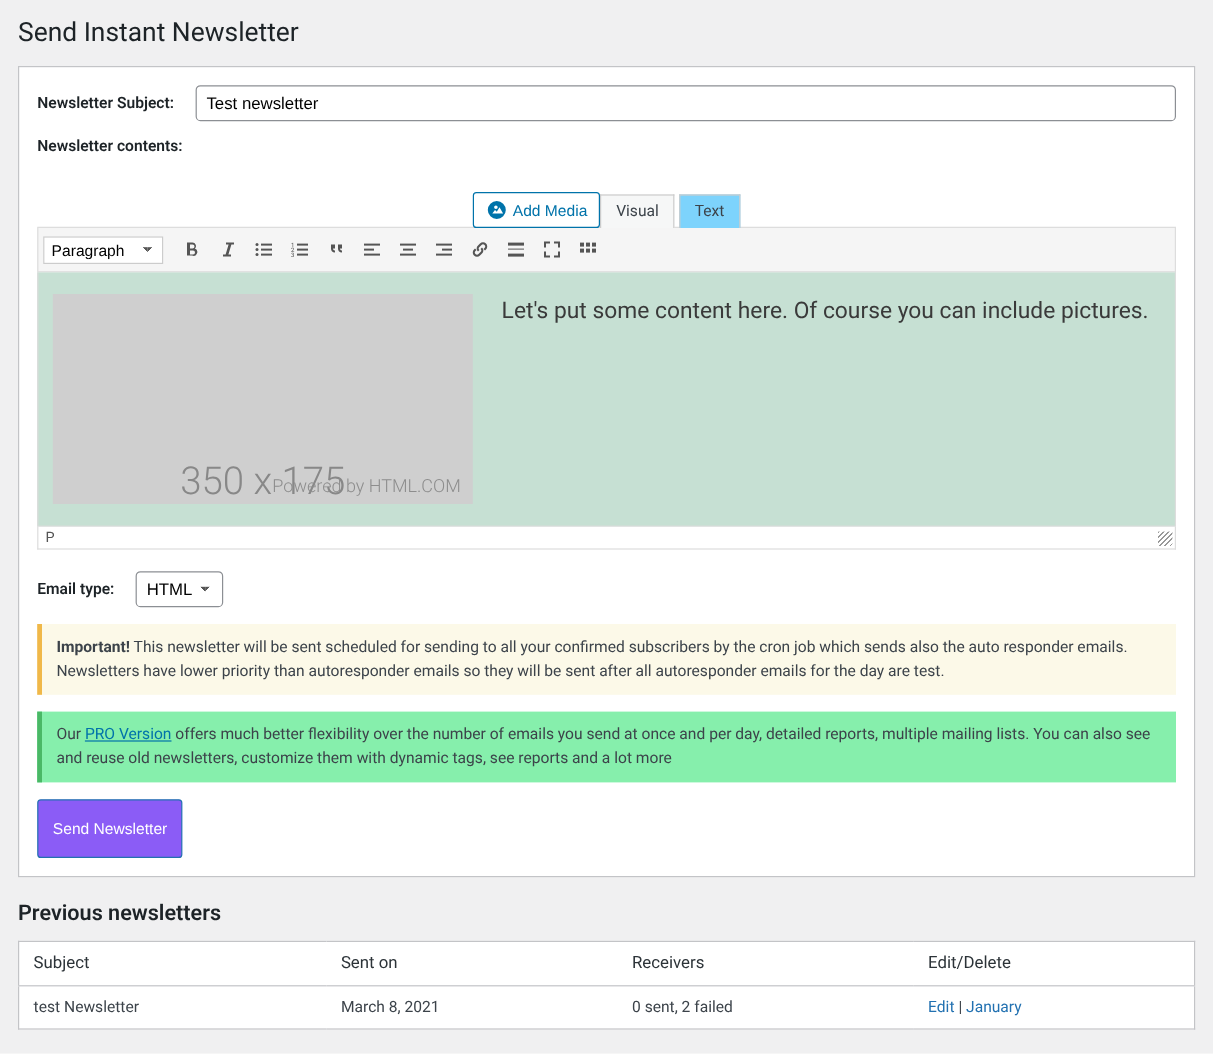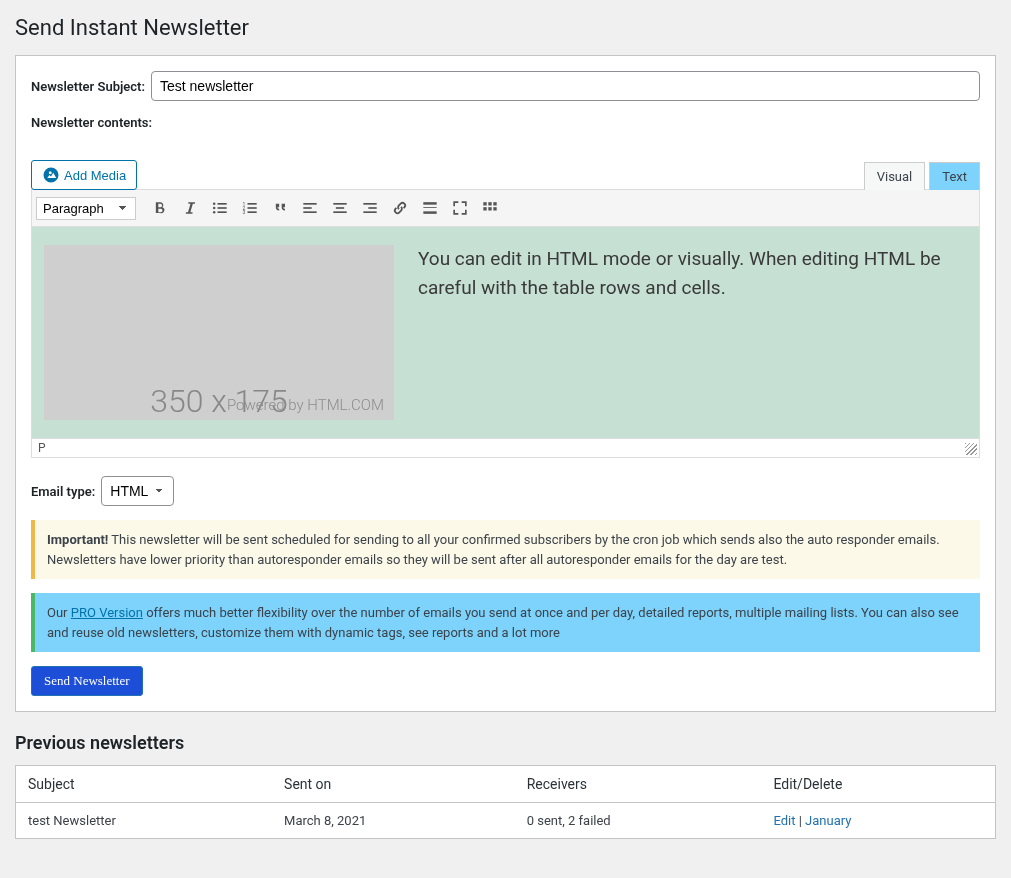--- a/index.html
+++ b/index.html
@@ -1,46 +1,46 @@
 <!DOCTYPE html>
 <html><head>
 <meta charset="utf-8">
 <style>
 * { box-sizing: border-box; margin: 0; padding: 0; }
 body { font-family: -apple-system, BlinkMacSystemFont, "Segoe UI", Roboto, sans-serif; background: #f0f0f1; color: #3c434a; font-size: 13px; padding: 15px; }
 h1 { font-size: 22px; font-weight: 400; color: #1d2327; margin-bottom: 15px; }
 h2 { font-size: 18px; font-weight: 600; color: #1d2327; margin: 20px 0 12px 0; }
 .panel { background: #fff; border: 1px solid #c3c4c7; padding: 15px; }
-.field-row { display: flex; align-items: center; margin-bottom: 14px; gap: 6px; }
+.field-row { display: flex; align-items: center; margin-bottom: 14px; gap: 18px; }
 .field-label { font-weight: 600; font-size: 13px; color: #1d2327; white-space: nowrap; }
 .text-input { flex: 1; border: 1px solid #8c8f94; border-radius: 4px; padding: 4px 8px; font-size: 14px; height: 30px; }
 .contents-label { font-weight: 600; font-size: 13px; color: #1d2327; margin-bottom: 8px; }
-.media-row { display: flex; justify-content: space-between; align-items: flex-end; margin-bottom: 0; }
+.media-row { display: flex; justify-content: center; align-items: flex-end; margin-bottom: 0; }
 .media-btn { display: inline-flex; align-items: center; gap: 4px; border: 1px solid #0073aa; background: #fff; color: #0073aa; padding: 5px 10px; font-size: 13px; border-radius: 3px; cursor: pointer; }
 .media-icon { width: 18px; height: 18px; }
 .tabs { display: flex; gap: 4px; }
 .tab { border: 1px solid #ccc; background: #f6f7f7; padding: 6px 12px; font-size: 13px; cursor: pointer; border-bottom: none; margin-top: 24px; }
 .tab.active { background: #7dd3fc; }
 .toolbar { background: #f5f5f5; border: 1px solid #ddd; padding: 4px; display: flex; align-items: center; gap: 2px; margin-top: -1px; }
 .format-select { background: #fff; border: 1px solid #ccc; padding: 3px 18px 3px 6px; font-size: 13px; margin-right: 8px; appearance: none; background-image: linear-gradient(45deg, transparent 50%, #555 50%), linear-gradient(135deg, #555 50%, transparent 50%); background-position: calc(100% - 12px) 50%, calc(100% - 8px) 50%; background-size: 4px 4px, 4px 4px; background-repeat: no-repeat; width: 100px; }
 .tb-btn { width: 28px; height: 28px; display: inline-flex; align-items: center; justify-content: center; cursor: pointer; border-radius: 2px; color: #555; }
 .tb-btn svg { width: 20px; height: 20px; fill: currentColor; }
 .editor-content { background: #c6e0d3; border: 1px solid #ddd; border-top: none; padding: 18px 12px; display: flex; gap: 24px; align-items: flex-start; min-height: 200px; }
 .placeholder-img { width: 350px; height: 175px; background: #cfcfcf; position: relative; display: flex; align-items: flex-end; justify-content: center; color: #888; font-size: 32px; font-weight: 300; flex-shrink: 0; }
 .powered { position: absolute; bottom: 6px; right: 10px; font-size: 15px; color: #8d8d8d; }
 .editor-text { font-size: 19px; color: #3a3a3a; line-height: 1.5; }
 .editor-text p { margin-bottom: 18px; }
 .status-bar { border: 1px solid #ddd; border-top: none; padding: 2px 6px; font-size: 12px; color: #555; background: #fff; position: relative; }
 .resize-handle { position: absolute; right: 2px; bottom: 2px; width: 12px; height: 12px; background: repeating-linear-gradient(135deg, #999 0, #999 1px, transparent 1px, transparent 3px); cursor: nwse-resize; }
 .select-input { border: 1px solid #8c8f94; border-radius: 4px; padding: 4px 24px 4px 8px; font-size: 14px; height: 30px; appearance: none; background: #fff; background-image: linear-gradient(45deg, transparent 50%, #555 50%), linear-gradient(135deg, #555 50%, transparent 50%); background-position: calc(100% - 14px) 50%, calc(100% - 10px) 50%; background-size: 4px 4px, 4px 4px; background-repeat: no-repeat; }
 .notice { border-left: 4px solid; padding: 10px 12px; margin: 14px 0; font-size: 13px; line-height: 1.5; }
 .notice-warning { border-color: #f0b849; background: #fcf9e8; }
-.notice-info { border-color: #4ab866; background: #7dd3fc; }
+.notice-info { border-color: #4ab866; background: #86efac; }
 .notice a { color: #0073aa; text-decoration: underline; }
-.btn-primary { background: #1d4ed8; border: 1px solid #2271b1; color: #fff; padding: 6px 12px; font-size: 13px; border-radius: 3px; cursor: pointer; font-family: Liberation Serif, serif; }
+.btn-primary { background: #8b5cf6; border: 1px solid #2271b1; color: #fff; padding: 16px 12px; font-size: 13px; border-radius: 3px; cursor: pointer; }
 .prev-table { width: 100%; background: #fff; border: 1px solid #c3c4c7; border-collapse: collapse; }
 .prev-table th { text-align: left; font-weight: 400; font-size: 14px; padding: 10px 12px; border-bottom: 1px solid #c3c4c7; color: #2c3338; }
 .prev-table td { padding: 10px 12px; font-size: 13px; }
 .prev-table a { color: #2271b1; text-decoration: none; }
 </style>
 </head>
 <body>
 
 <h1>Send Instant Newsletter</h1>
 
@@ -152,21 +152,21 @@
         </svg>
       </span>
   </div>
 
   <div class="editor-content">
     <div class="placeholder-img">
       <span>350 x 175</span>
       <span class="powered">Powered by HTML.COM</span>
     </div>
     <div class="editor-text">
-      <p>You can edit in HTML mode or visually. When editing HTML be careful with the table rows and cells.</p>
+      <p>Let's put some content here.  Of course you can include pictures.</p>
     </div>
   </div>
 
   <div class="status-bar">
     <span>P</span>
     <span class="resize-handle"></span>
   </div>
 
   <div class="field-row" style="margin-top:18px;">
     <label class="field-label">Email type:</label>

